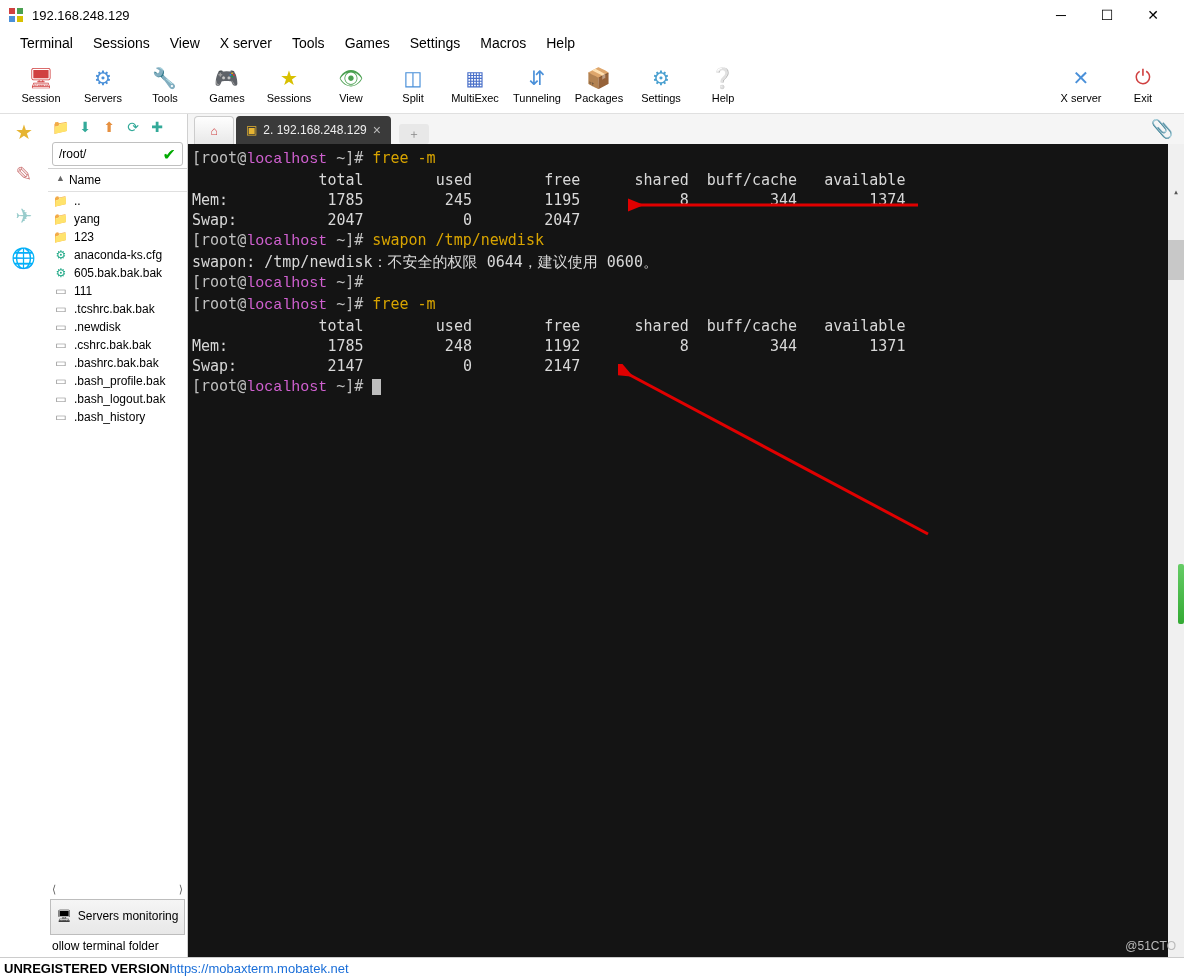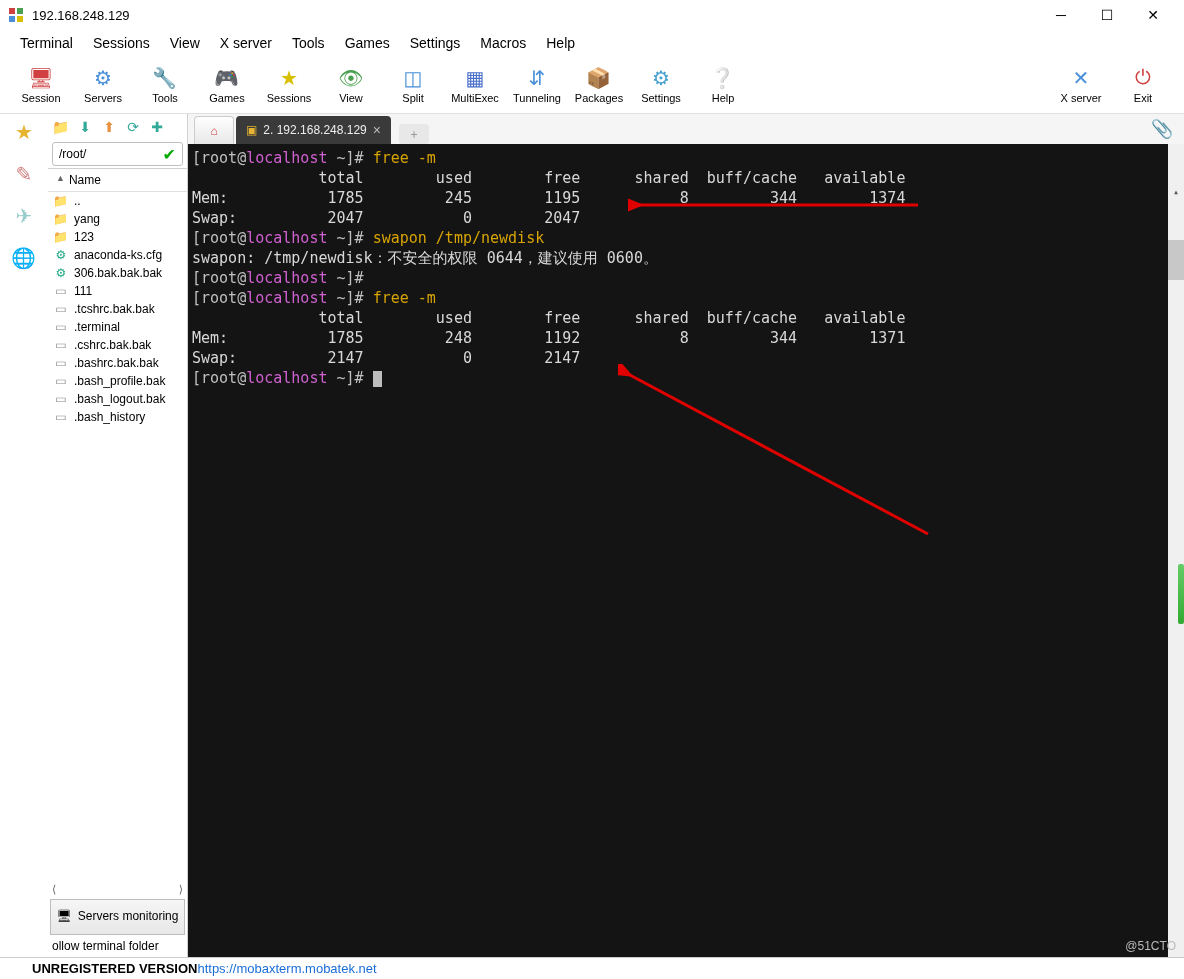--- a/index.html
+++ b/index.html
@@ -42,26 +42,26 @@
 .tab.home { background: linear-gradient(#fefefe,#e8e8e8); border:1px solid #ccc; border-bottom:none; width:40px; justify-content:center; }
 .tab.active { background: #3a3a3a; color: #eee; }
 .tab .tab-close { font-size: 14px; color:#bbb; }
 .tab.new { background: #e8e8e8; width: 30px; justify-content: center; color:#888; border-radius:3px; height:20px; margin-left:6px; }
 .paperclip { position: absolute; right: 10px; top: 4px; font-size: 18px; color: #4a90d9; cursor:pointer; }
 .terminal { flex: 1; background: #141414; color: #d8d8d8; font-family: "Consolas", monospace; font-size: 15px; line-height: 20px; padding: 4px 4px; overflow: hidden; position: relative; white-space: pre; }
 .term-scrollbar { position: absolute; right: 0; top: 0; width: 16px; height: 100%; background: #f0f0f0; }
 .term-scrollbar .thumb { width: 100%; background: #c8c8c8; }
 .term-scrollbar .arrow { height:16px; display:flex; align-items:center; justify-content:center; font-size:10px; color:#555; }
 .prompt-b { color: #c0c0c0; }
-.host { color: #d060d0; }
+.host { color: #d060d0; font-family: Liberation Mono, monospace; }
 .cmd-y { color: #d8a400; }
 .cursor-block { display:inline-block; width:9px; height:16px; background:#bdbdbd; vertical-align:middle; }
 .arrow-annot { position:absolute; pointer-events:none; }
 .statusbar { height: 22px; border-top: 1px solid #ccc; display: flex; align-items: center; padding: 0 4px; font-size: 13px; background:#fff; }
-.statusbar .bold { font-weight: bold; margin-left: 28px; }
+.statusbar .bold { font-weight: bold; }
 .statusbar a { color: #1a6ed8; text-decoration: none; }
 .watermark { position:absolute; right:8px; bottom:26px; color:#bbb; font-size:12px; }
 .side-wrap { display:flex; flex:1; overflow:hidden; }
 .green-strip { position:absolute; right:0; top:420px; width:6px; height:60px; background:linear-gradient(#6c6,#3a3); border-radius:2px; }
 </style>
 </head>
 <body>
 
 <div class="titlebar">
   <span class="titlebar-icon">
@@ -190,33 +190,33 @@
               <div class="file-item">
                 <span class="fi folder-ico">📁</span>
                 <span>123</span>
               </div>
               <div class="file-item">
                 <span class="fi gear-ico">⚙</span>
                 <span>anaconda-ks.cfg</span>
               </div>
               <div class="file-item">
                 <span class="fi gear-ico">⚙</span>
-                <span>306.bak.bak.bak</span>
+                <span>605.bak.bak.bak</span>
               </div>
               <div class="file-item">
                 <span class="fi file-ico">▭</span>
                 <span>111</span>
               </div>
               <div class="file-item">
                 <span class="fi file-ico">▭</span>
                 <span>.tcshrc.bak.bak</span>
               </div>
               <div class="file-item">
                 <span class="fi file-ico">▭</span>
-                <span>.terminal</span>
+                <span>.newdisk</span>
               </div>
               <div class="file-item">
                 <span class="fi file-ico">▭</span>
                 <span>.cshrc.bak.bak</span>
               </div>
               <div class="file-item">
                 <span class="fi file-ico">▭</span>
                 <span>.bashrc.bak.bak</span>
               </div>
               <div class="file-item">

